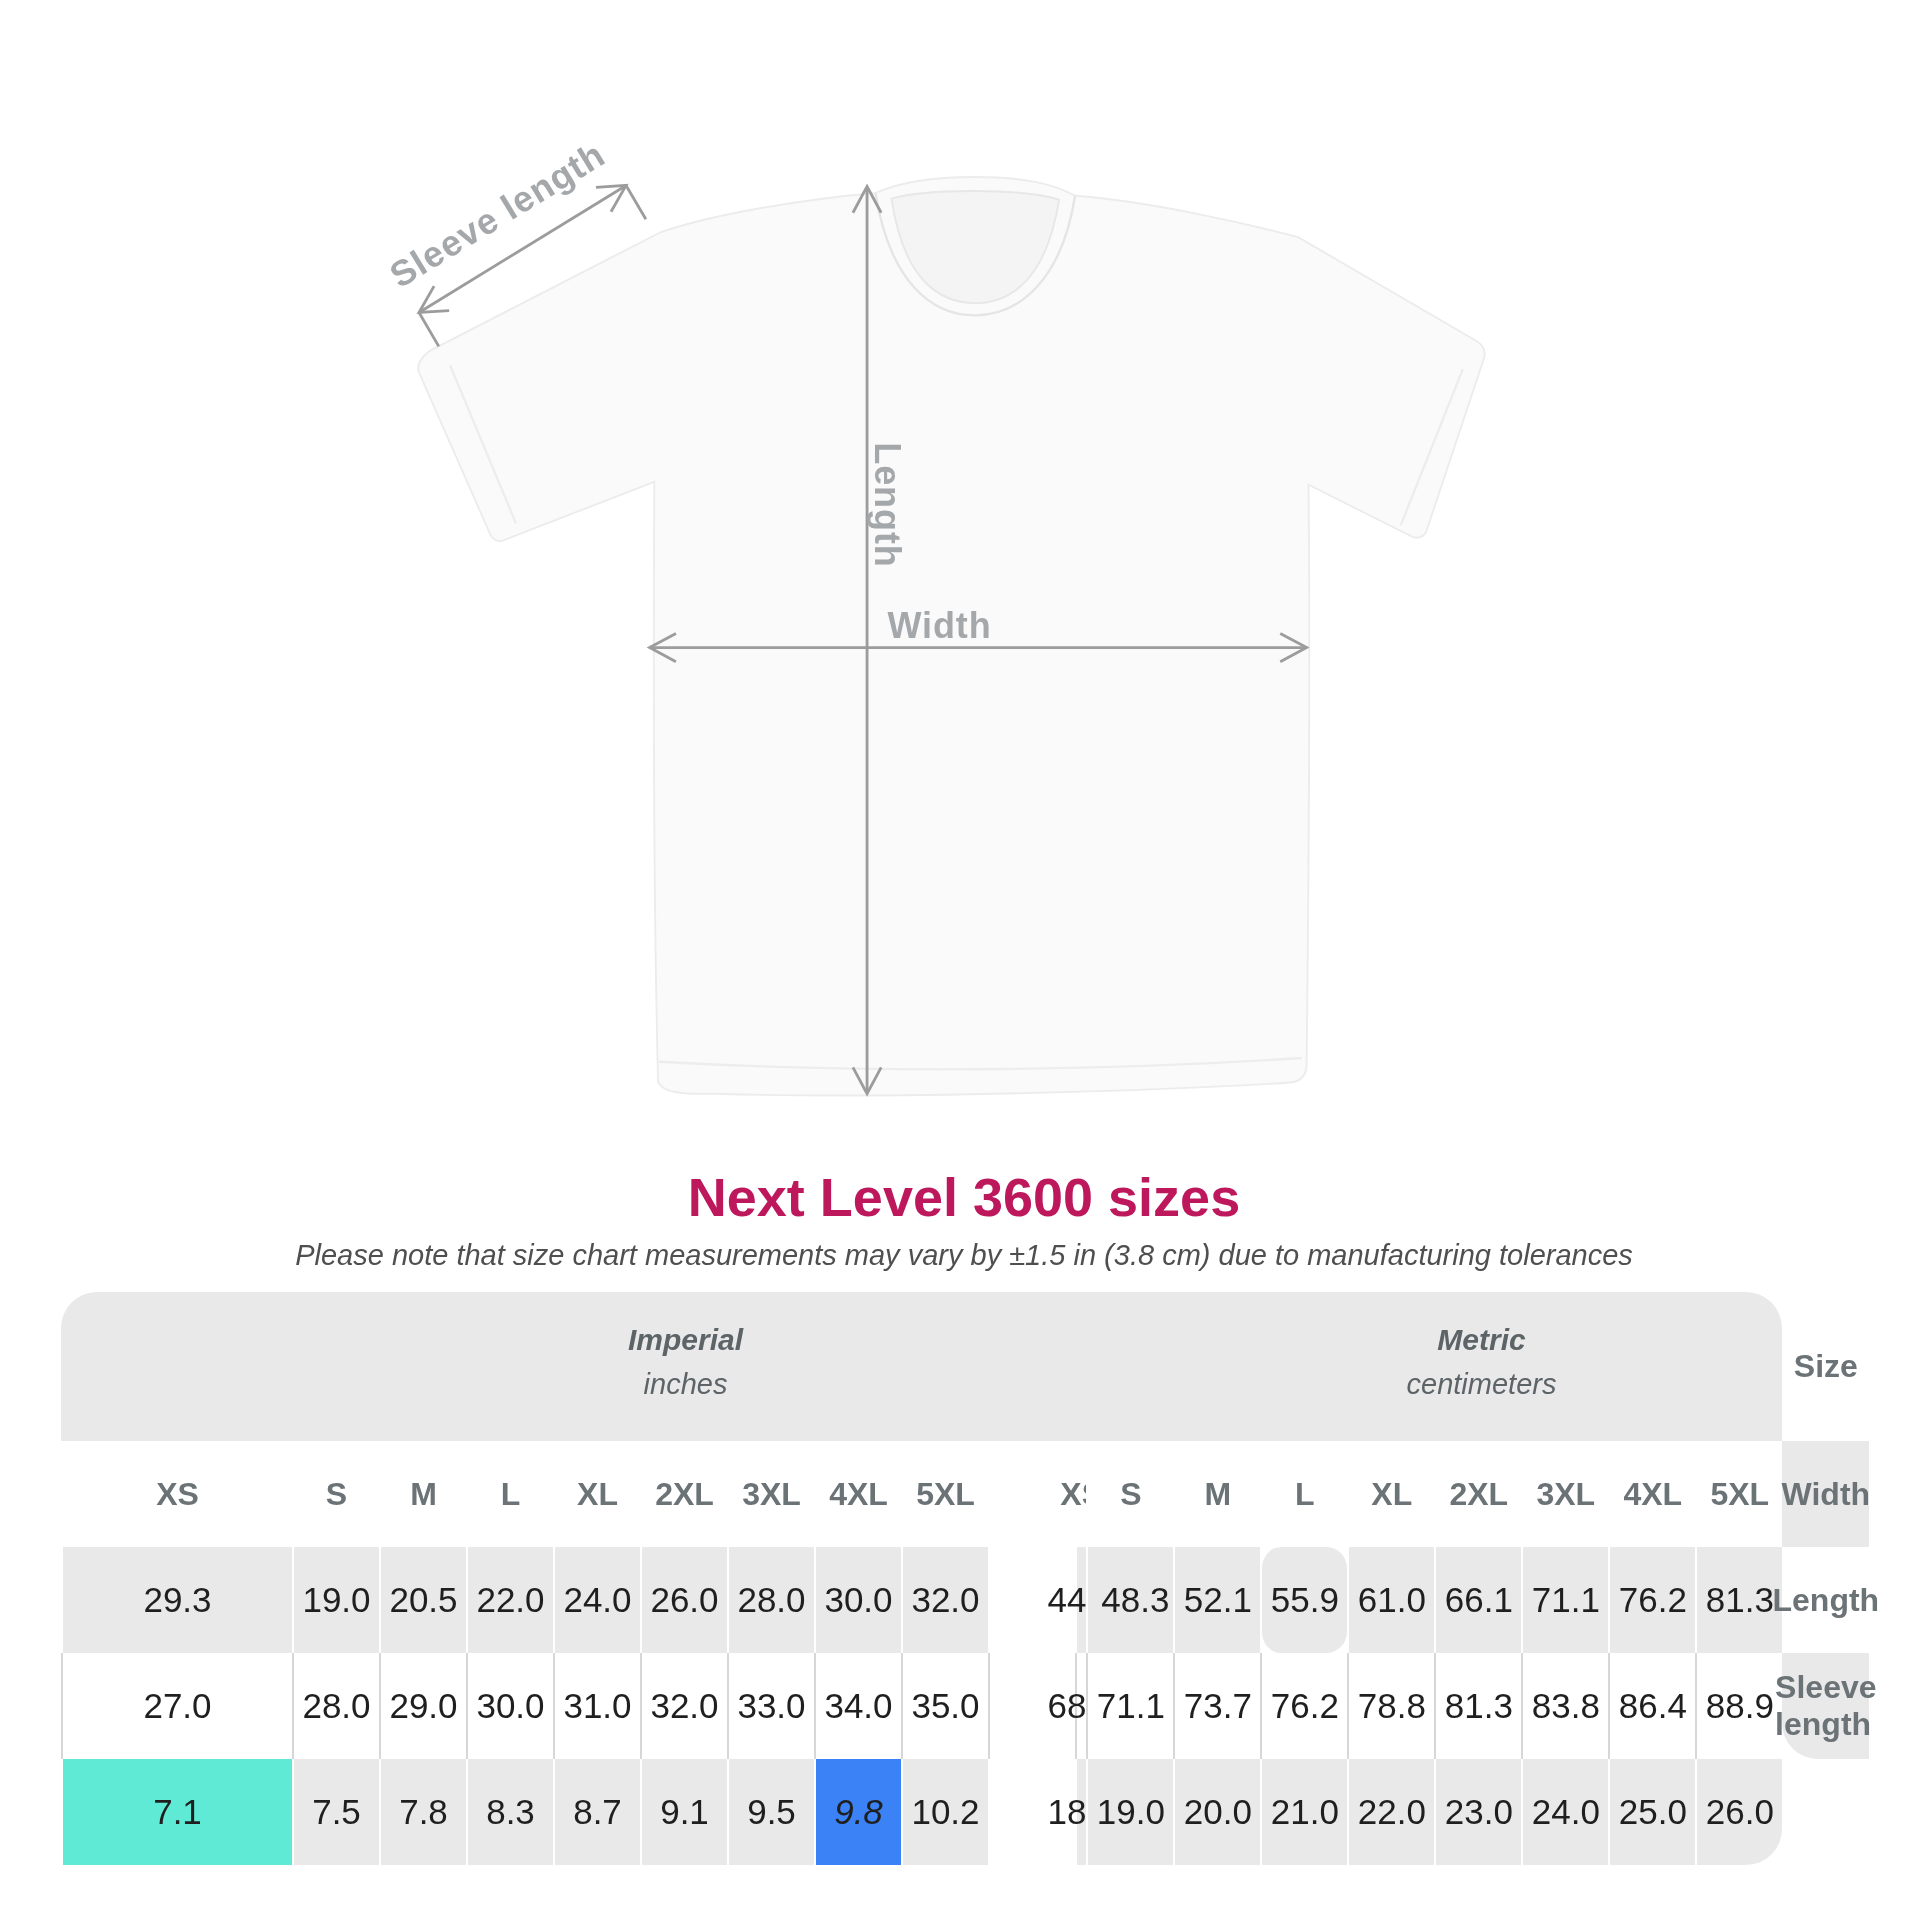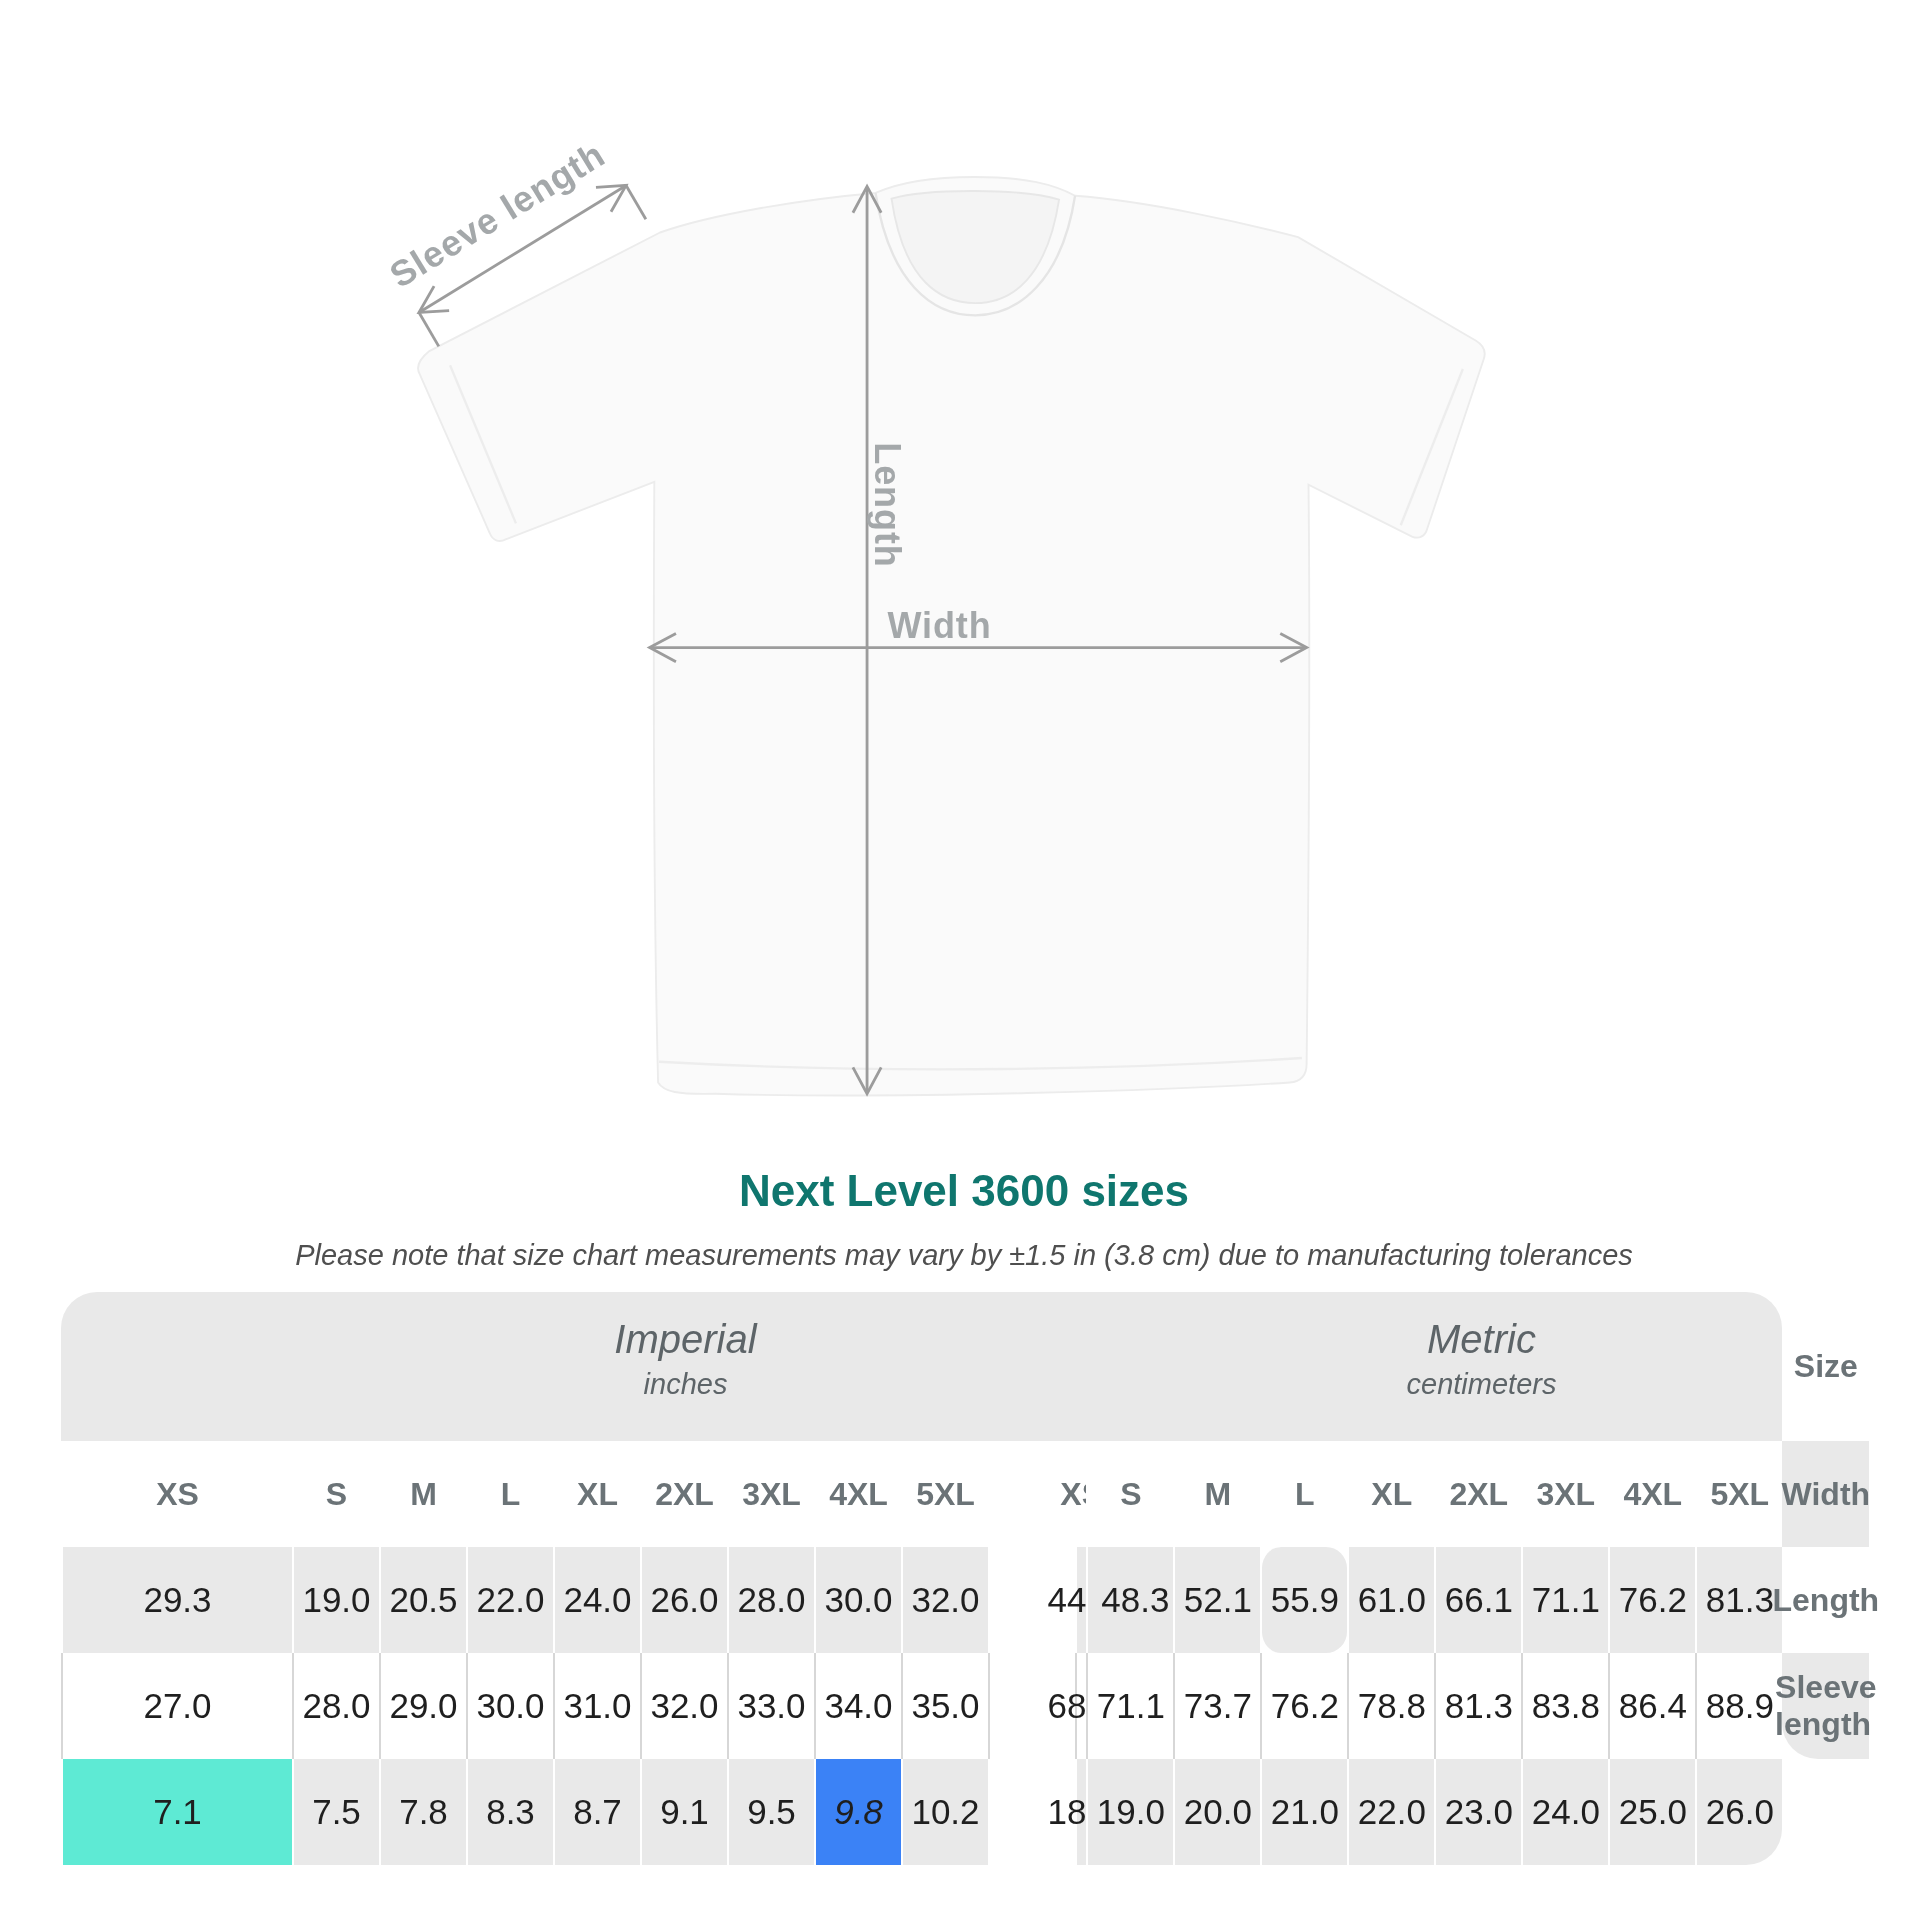--- a/index.html
+++ b/index.html
@@ -18,41 +18,41 @@
     transform:rotate(-31.5deg);transform-origin:center;
   }
   .length-label{
     left:698px;top:484px;width:377px;text-align:center;
     transform:rotate(90deg);transform-origin:center;
   }
   .width-label{left:751px;top:605px;width:377px;text-align:center;}
   
   .chart-title{
     position:absolute;left:0;top:1166px;width:1928px;text-align:center;
-    font-size:44px;font-weight:bold;color:#0f766e;
+    font-size:54px;font-weight:bold;color:#be185d;
   }
   .chart-subtitle{
     position:absolute;left:0;top:1239px;width:1928px;text-align:center;
     font-size:29px;font-style:italic;color:#4f4f4f;
   }
   
   .size-table{
     position:absolute;left:61px;top:1292px;width:1813px;height:573px;
     display:grid;
     grid-template-columns:231px repeat(9,87px) 11.3px repeat(9,87px);
     grid-template-rows:149px repeat(4,106px);
   }
   .band{
     grid-column:1 / span 19;grid-row:1;
     background:#e9e9e9;border-radius:36px 36px 0 0;position:relative;
   }
   .band-section{position:absolute;top:22.6px;text-align:center;color:#5d6468;}
   .band-section.imperial{left:231px;width:787px;}
   .band-section.metric{left:1029px;width:783px;}
-  .band-name{font-size:40px;font-weight:normal;font-style:italic;line-height:49px;}
+  .band-name{font-size:30px;font-weight:bold;font-style:italic;line-height:49px;}
   .band-unit{font-size:29px;font-style:italic;line-height:41px;}
   .cell{
     display:flex;align-items:center;justify-content:center;
     font-size:35px;color:#1f1f1f;background:#ffffff;
     border-left:2.8px solid transparent;
   }
   .cell.first{border-left:none;}
   .cell.spacer{background:#ffffff !important;}
   .cell.headtext,.cell.rowlabel{font-weight:bold;color:#6b7377;font-size:32px;}
   .cell.bl{border-radius:0 0 0 36px;}

